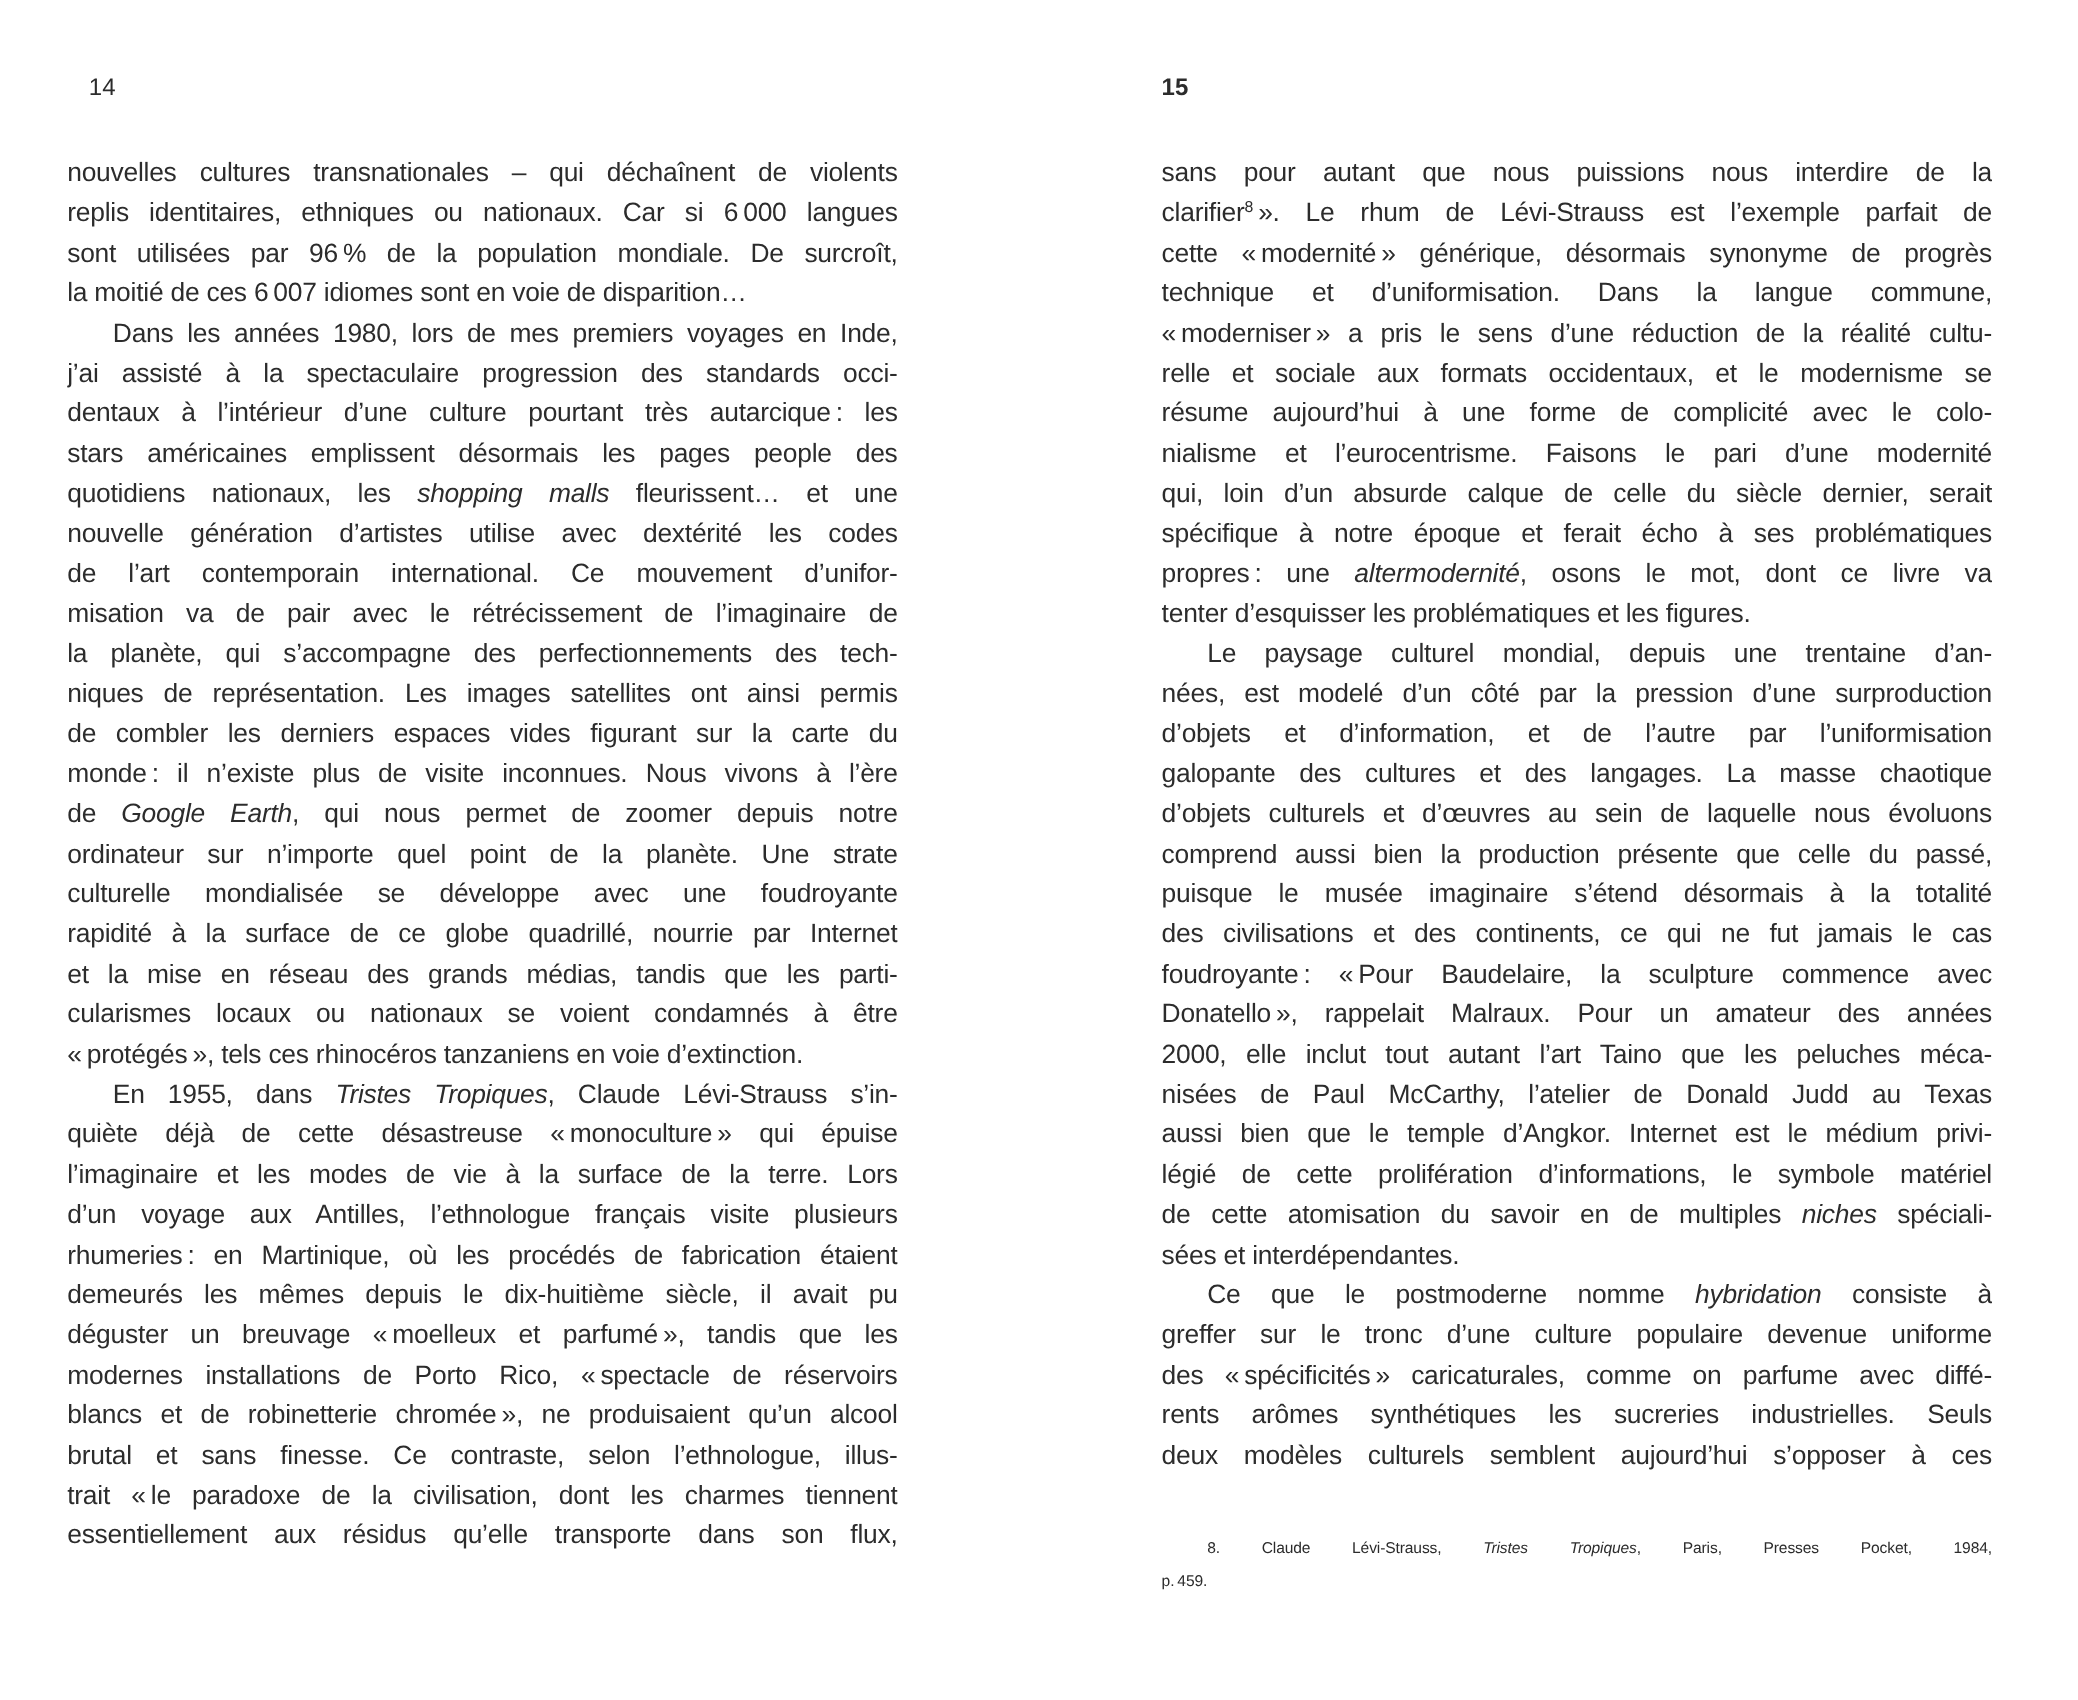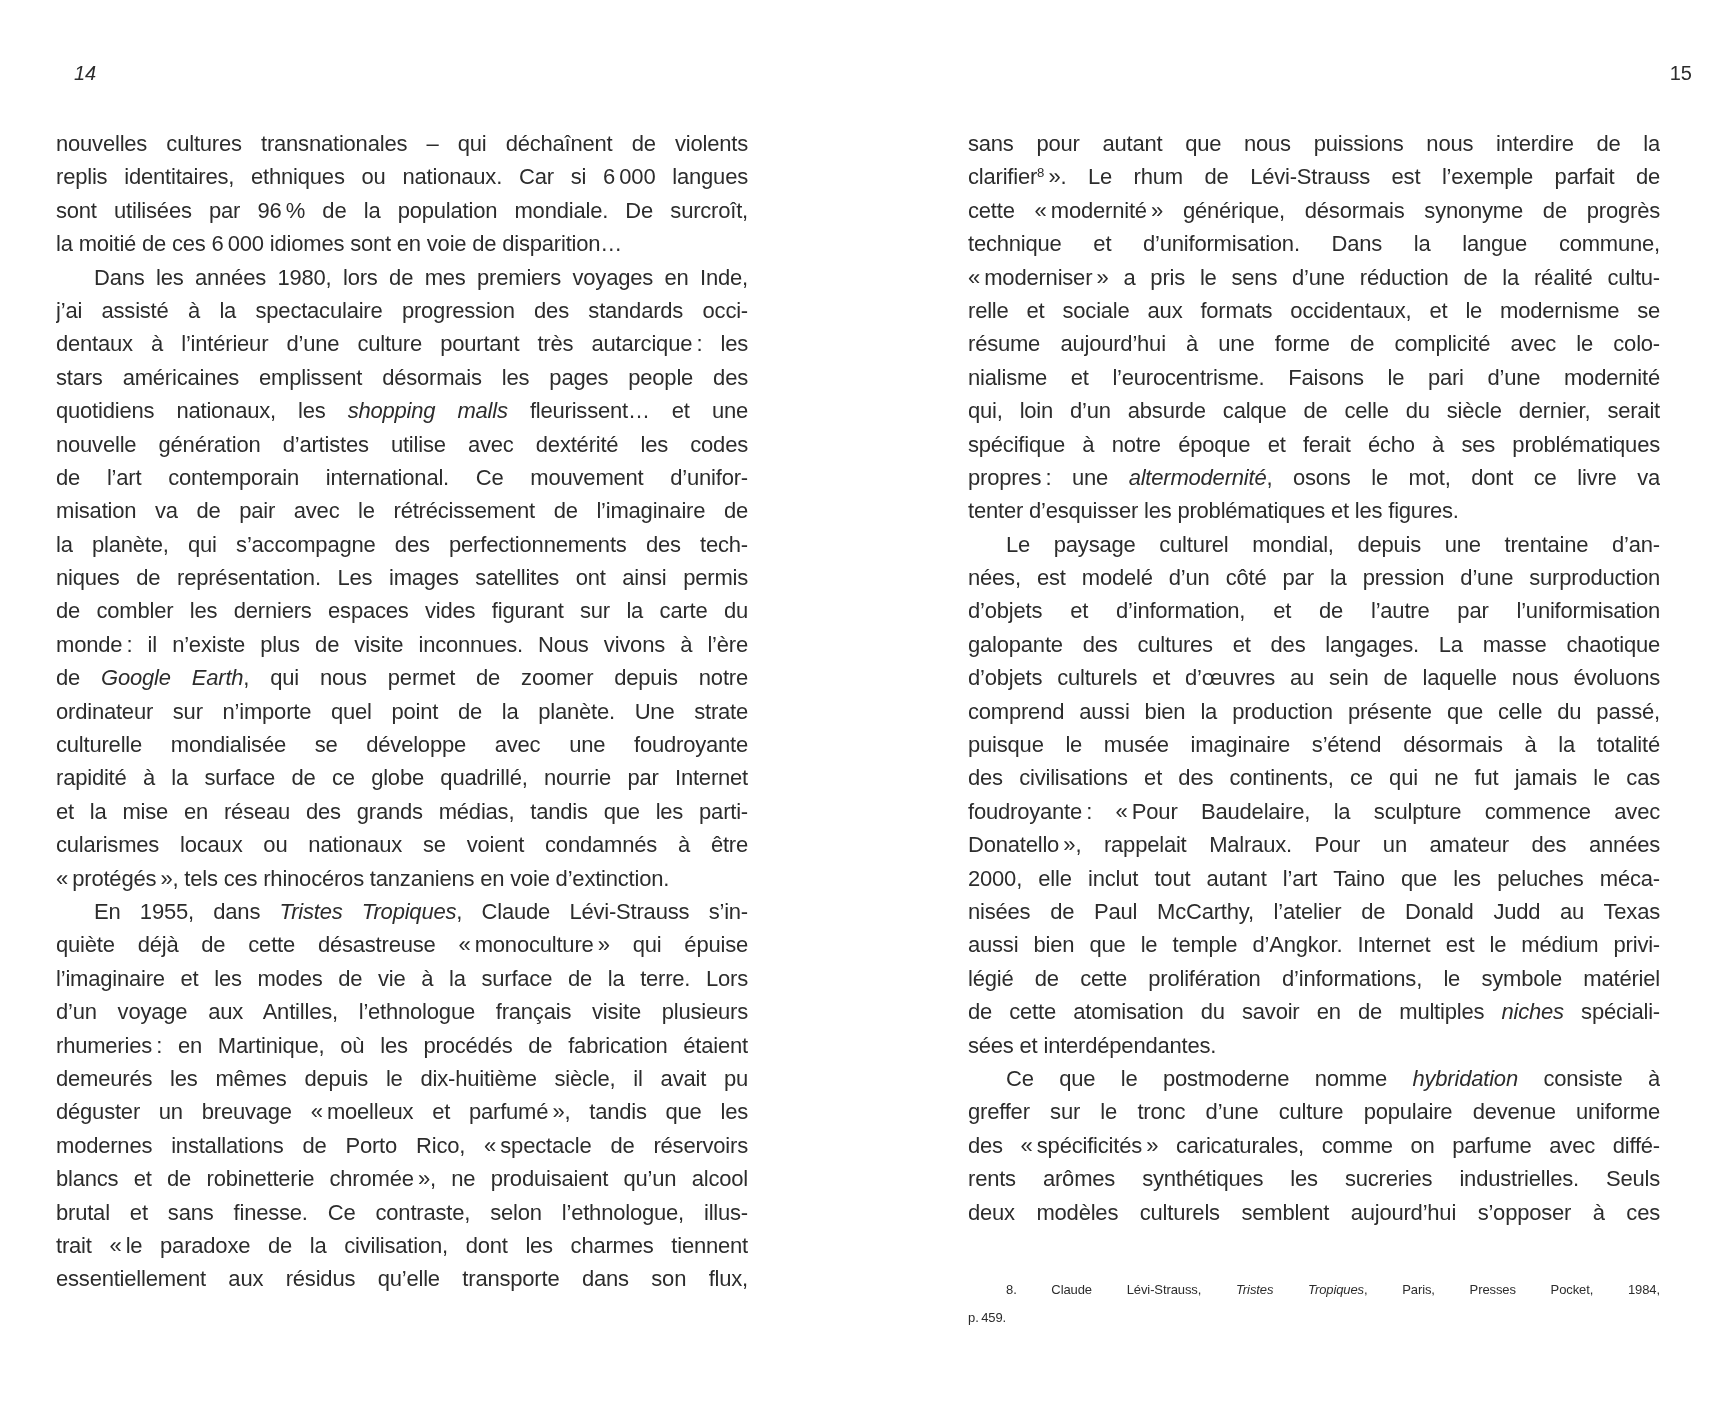--- a/index.html
+++ b/index.html
@@ -13,22 +13,22 @@
     overflow: hidden;
   }
   .page-number {
     position: absolute;
     top: 63px;
     font-size: 20px;
     line-height: 20px;
     color: #2c2c2c;
     letter-spacing: 0px;
   }
-  #page-number-left  { left: 74px; font-style: italic; }
-  #page-number-right { left: 1000px; width: 692px; text-align: right; }
+  #page-number-left  { left: 74px; }
+  #page-number-right { left: 968px; width: 692px; text-align: left; font-weight: bold; }
   .text-block {
     position: absolute;
     top: 127px;
     width: 692px;
     font-size: 22px;
     line-height: 33.4px;
     letter-spacing: -0.2px;
   }
   #left-text  { left: 56px; }
   #right-text { left: 968px; }
@@ -64,21 +64,21 @@
 <div id="spread">
 
   <div class="page-number" id="page-number-left">14</div>
 
   <div class="page-number" id="page-number-right">15</div>
 
   <div class="text-block" id="left-text">
       <div class="ln"><span>nouvelles cultures transnationales – qui déchaînent de violents</span></div>
       <div class="ln"><span>replis identitaires, ethniques ou nationaux. Car si 6 000 langues</span></div>
       <div class="ln"><span>sont utilisées par 96 % de la population mondiale. De surcroît,</span></div>
-      <div class="ln last"><span>la moitié de ces 6 000 idiomes sont en voie de disparition…</span></div>
+      <div class="ln last"><span>la moitié de ces 6 007 idiomes sont en voie de disparition…</span></div>
       <div class="ln ind"><span>Dans les années 1980, lors de mes premiers voyages en Inde,</span></div>
       <div class="ln"><span>j’ai assisté à la spectaculaire progression des standards occi-</span></div>
       <div class="ln"><span>dentaux à l’intérieur d’une culture pourtant très autarcique : les</span></div>
       <div class="ln"><span>stars américaines emplissent désormais les pages people des</span></div>
       <div class="ln"><span>quotidiens nationaux, les </span><i>shopping malls</i><span> fleurissent… et une</span></div>
       <div class="ln"><span>nouvelle génération d’artistes utilise avec dextérité les codes</span></div>
       <div class="ln"><span>de l’art contemporain international. Ce mouvement d’unifor-</span></div>
       <div class="ln"><span>misation va de pair avec le rétrécissement de l’imaginaire de</span></div>
       <div class="ln"><span>la planète, qui s’accompagne des perfectionnements des tech-</span></div>
       <div class="ln"><span>niques de représentation. Les images satellites ont ainsi permis</span></div>

